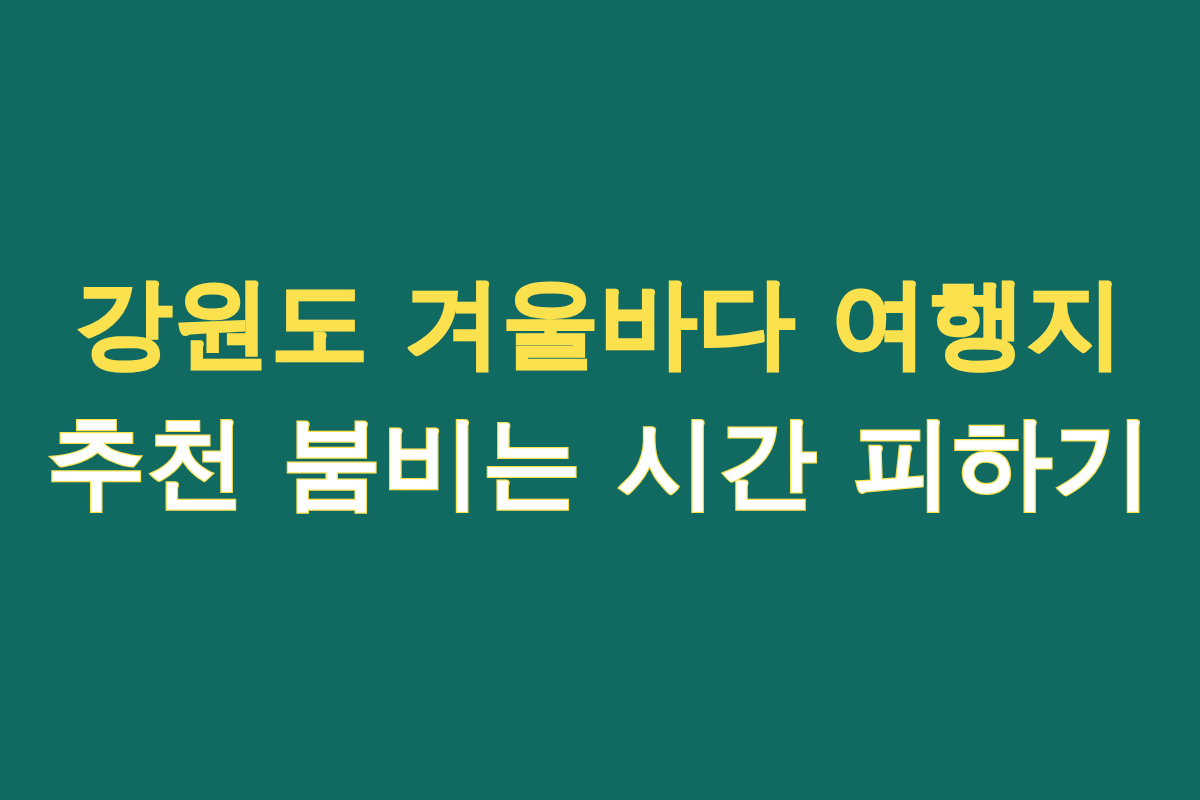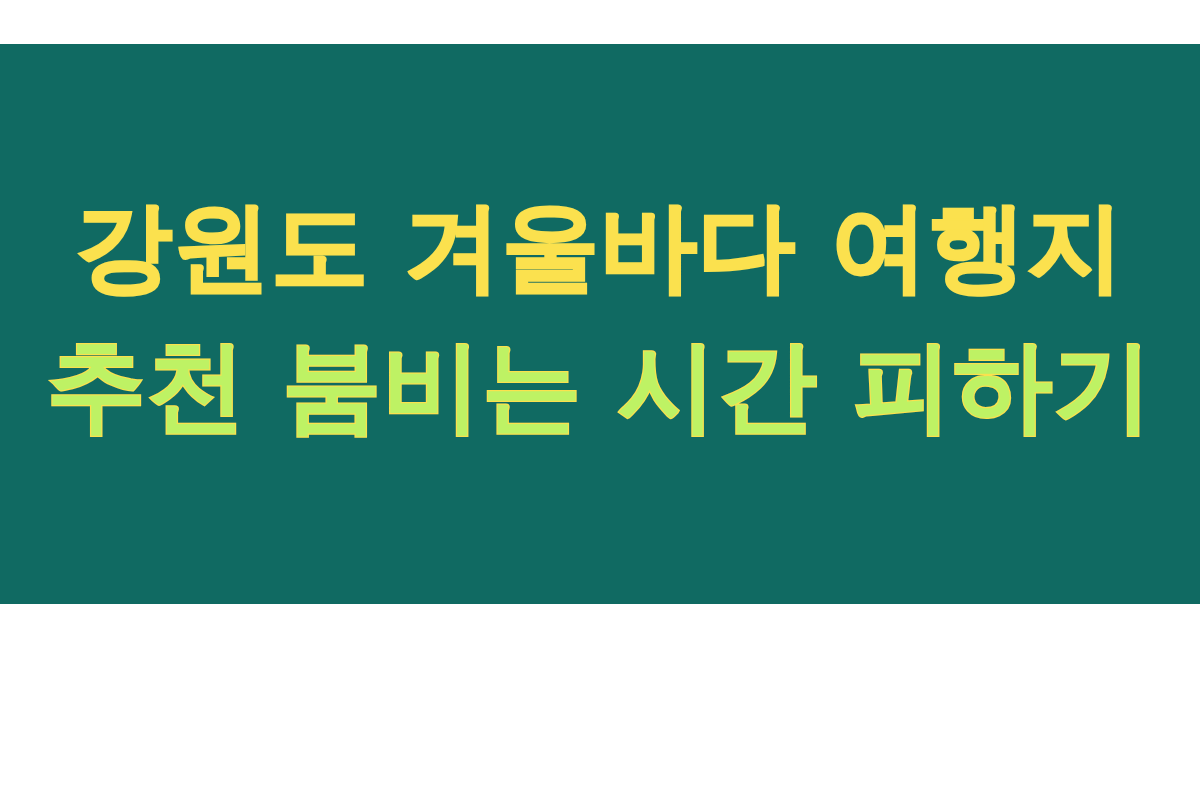--- a/index.html
+++ b/index.html
@@ -11,28 +11,27 @@
   body {
     width: 1200px;
     height: 800px;
     overflow: hidden;
     font-family: "DejaVu Sans", "Liberation Sans", sans-serif;
   }
 
   .card {
     position: relative;
     width: 1200px;
-    height: 560px;
+    height: 800px;
     box-sizing: border-box;
     display: flex;
     align-items: center;
     justify-content: center;
     background: #106A62;
     overflow: hidden;
-    margin-top: 44px;
   }
 
   .headline {
     display: flex;
     flex-direction: column;
     align-items: center;
     justify-content: center;
     gap: 0px;
     width: 100%;
     padding: 0 40px;
@@ -67,17 +66,17 @@
 </style>
 </head>
 <body>
 
 <div class="card" style="background: rgb(16, 106, 98);">
 
   <div class="headline">
 
     <span class="headline-line line-1" style="color: rgb(251, 225, 78); -webkit-text-stroke: 2.5px rgb(251, 225, 78);">강원도 겨울바다 여행지</span>
 
-    <span class="headline-line line-2" style="color: #bef264; -webkit-text-stroke: 2.5px rgb(251, 225, 78);">추천 붐비는 시간 피하기</span>
+    <span class="headline-line line-2" style="color: #ffffff; -webkit-text-stroke: 2.5px rgb(251, 225, 78);">추천 붐비는 시간 피하기</span>
 
   </div>
 
 </div>
 
 </body></html>

